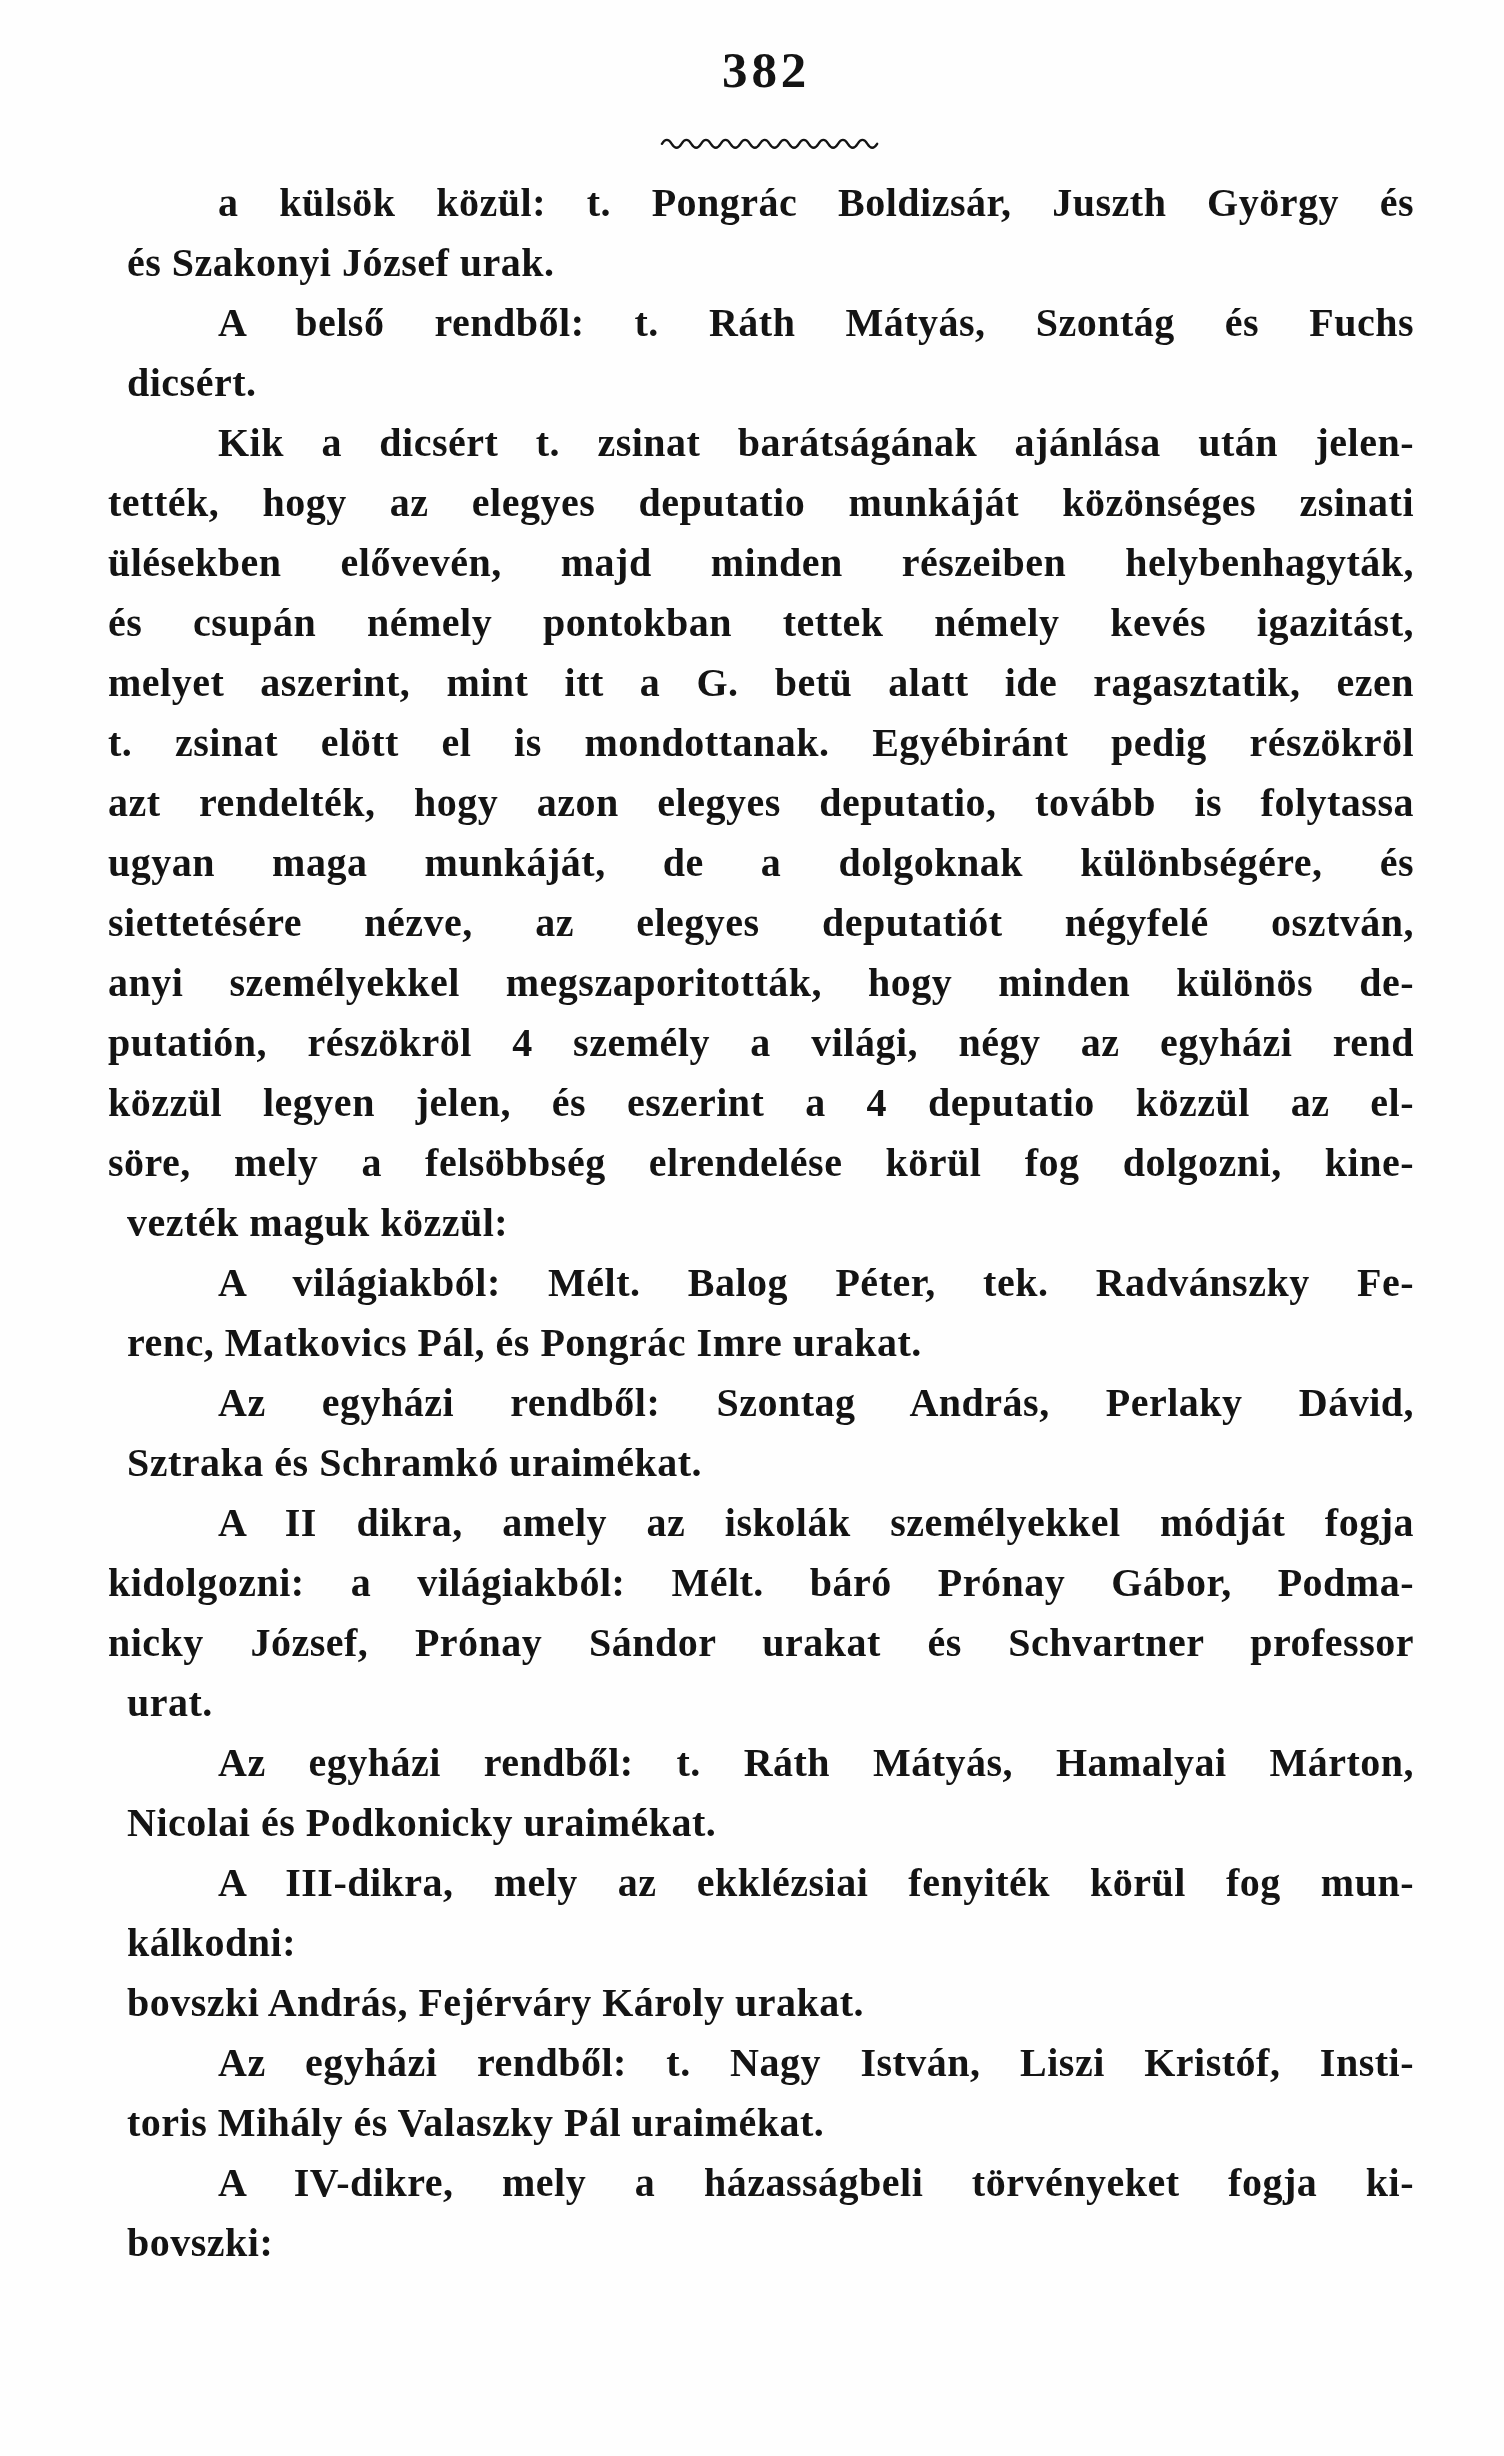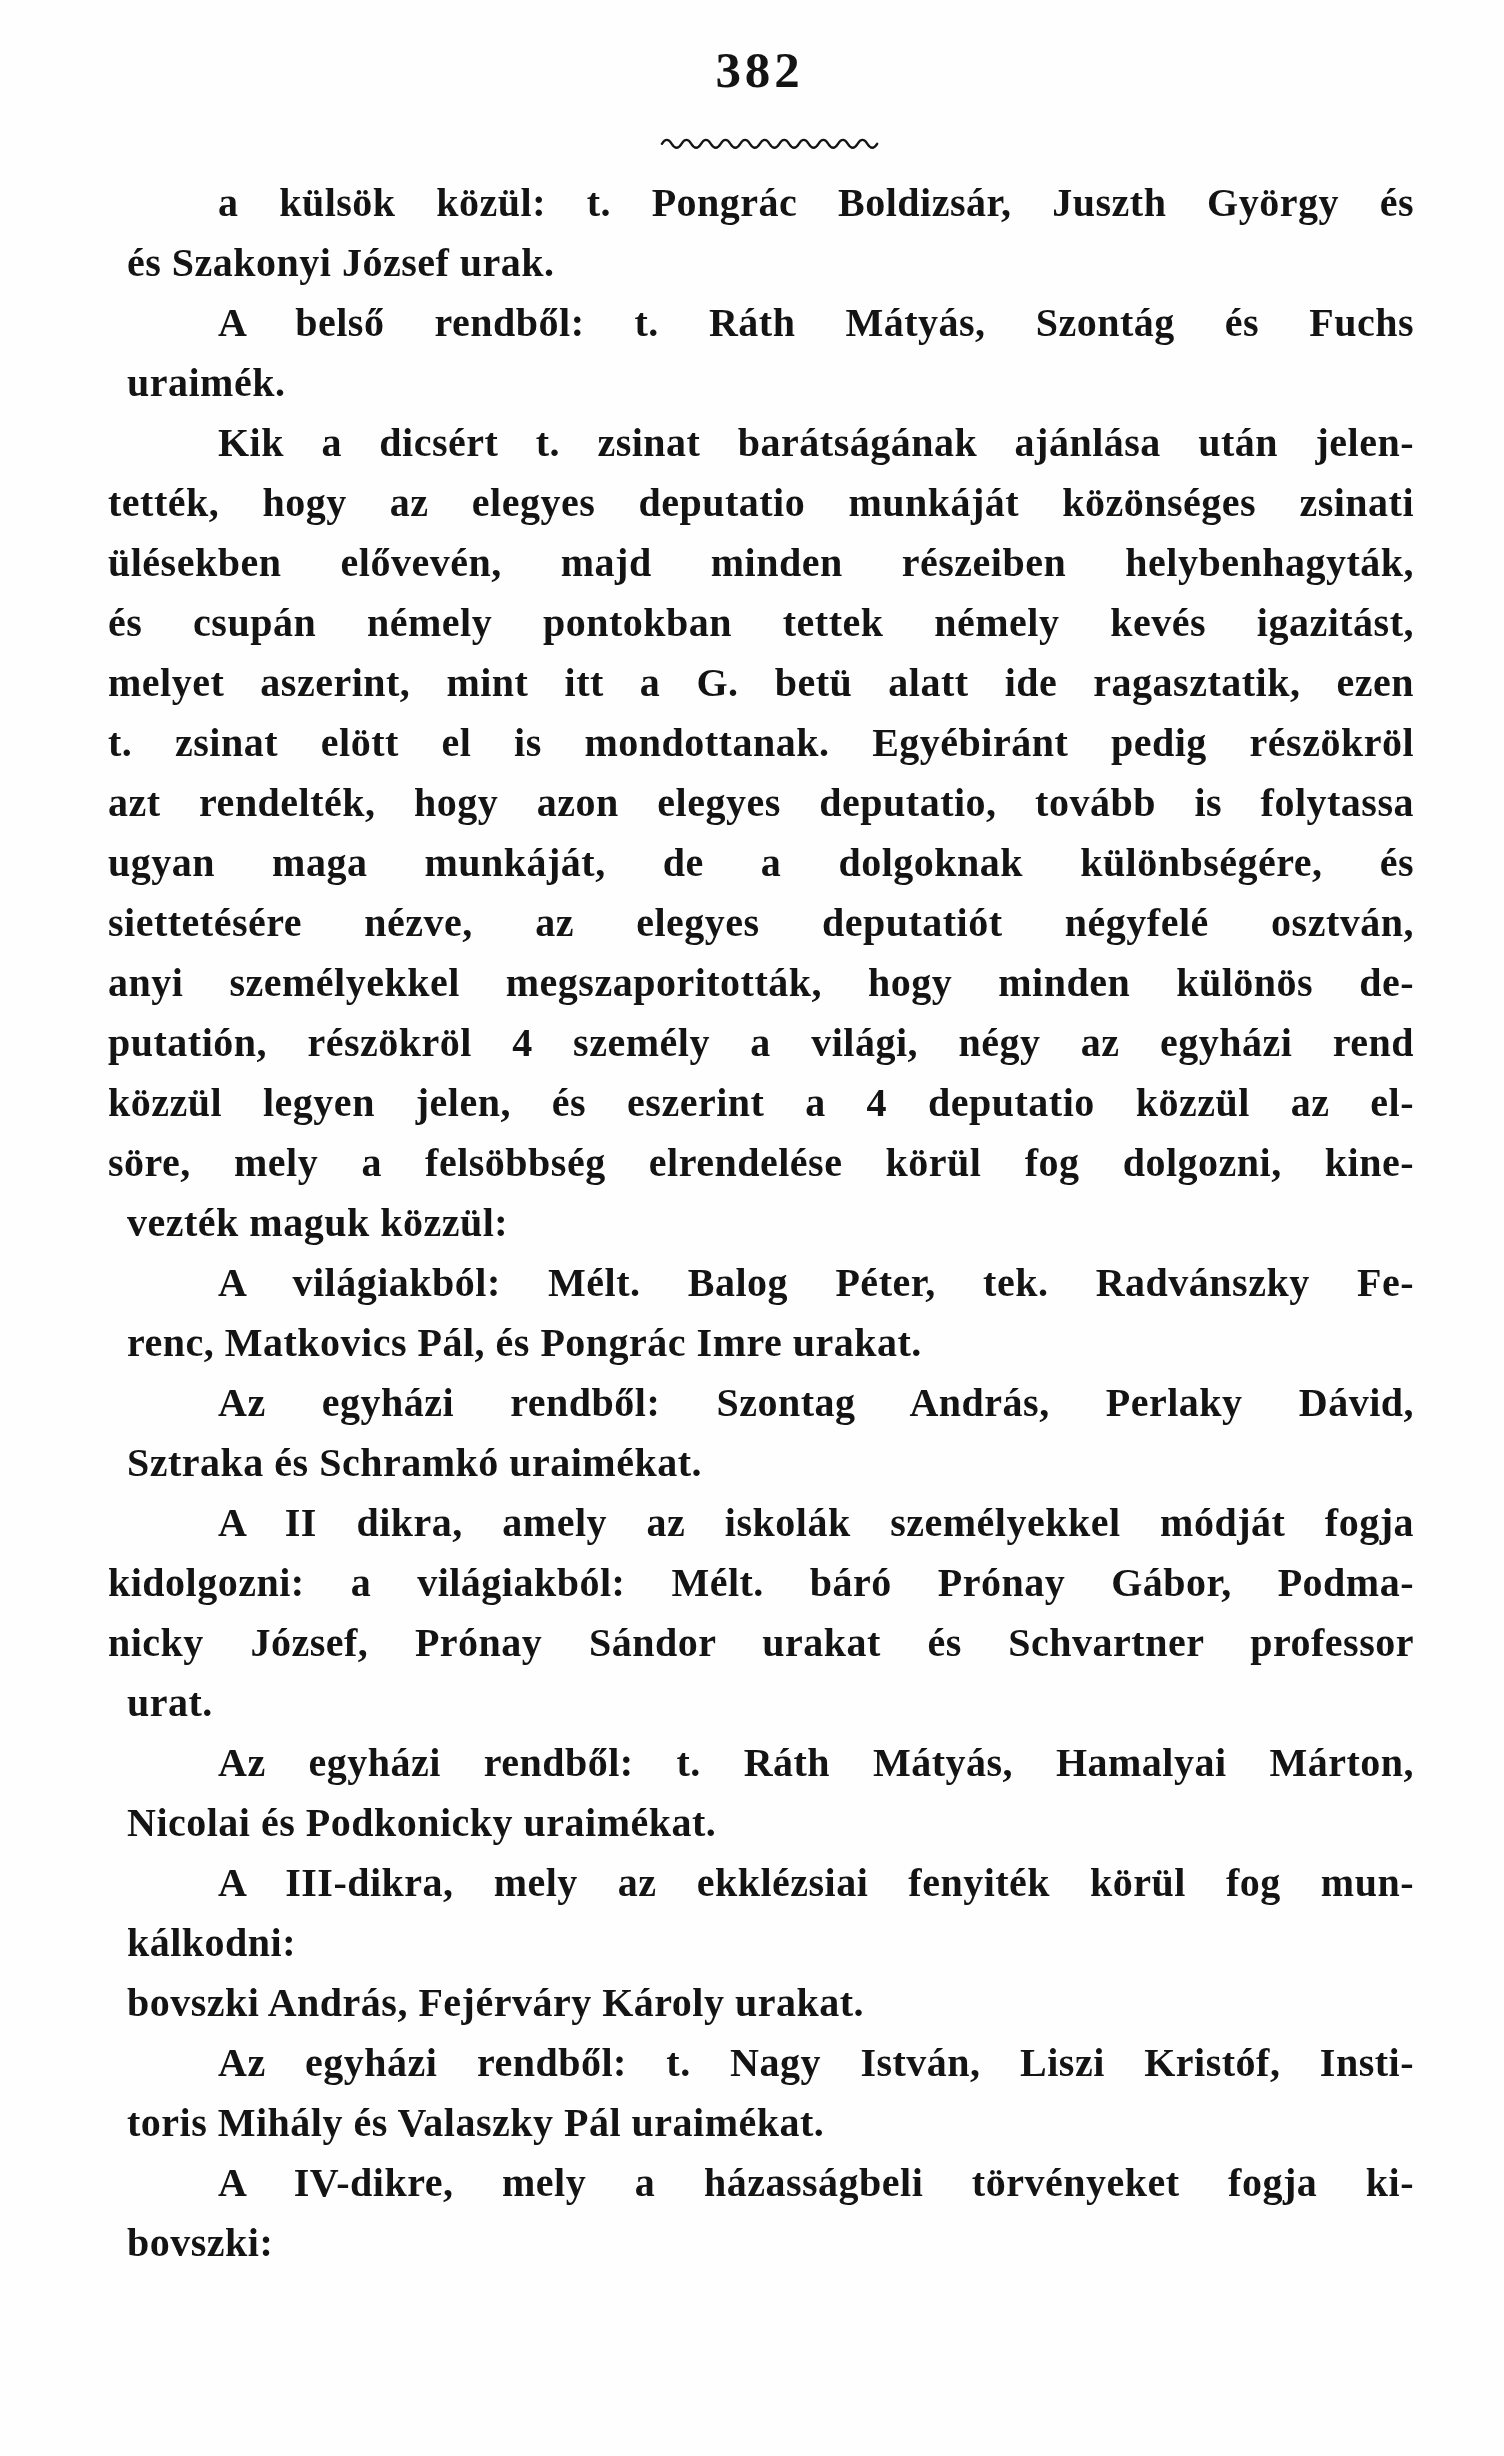--- a/index.html
+++ b/index.html
@@ -13,23 +13,23 @@
     height: 2456px;
     background: #fefefe;
     color: #141414;
     font-family: "Liberation Serif", "DejaVu Serif", serif;
     font-weight: bold;
     overflow: hidden;
   }
   .pagenum-wrap {
     position: absolute;
     top: 45px;
-    left: 676px;
+    left: 722px;
     width: 167px;
-    text-align: center;
+    text-align: left;
   }
   .pagenum {
     font-size: 51px;
     letter-spacing: 3.9px;
     line-height: 1;
   }
   .squiggle {
     position: absolute;
     top: 135px;
     left: 659px;
@@ -65,21 +65,21 @@
   <svg class="squiggle" viewBox="0 0 230 16" preserveAspectRatio="none">
     <path d="M3,9 q5,-8 10,0 t10,0 t10,0 t10,0 t10,0 t10,0 t10,0 t10,0 t10,0 t10,0 t10,0 t10,0 t10,0 t10,0 t10,0 t10,0 t10,0 t10,0 t10,0 t10,0 t10,0 t10,0" fill="none" stroke="#141414" stroke-width="2.4" stroke-linecap="round"></path>
   </svg>
   <main class="text-block">
       <div class="para">
         <div class="line ind">a külsök közül: t. Pongrác Boldizsár, Juszth György és</div>
         <div class="line rag">és Szakonyi József urak.</div>
       </div>
       <div class="para">
         <div class="line ind">A belső rendből: t. Ráth Mátyás, Szontág és Fuchs</div>
-        <div class="line rag">uraimék.</div>
+        <div class="line rag">dicsért.</div>
       </div>
       <div class="para">
         <div class="line ind">Kik a dicsért t. zsinat barátságának ajánlása után jelen-</div>
         <div class="line">tették, hogy az elegyes deputatio munkáját közönséges zsinati</div>
         <div class="line">ülésekben elővevén, majd minden részeiben helybenhagyták,</div>
         <div class="line">és csupán némely pontokban tettek némely kevés igazitást,</div>
         <div class="line">melyet aszerint, mint itt a G. betü alatt ide ragasztatik, ezen</div>
         <div class="line">t. zsinat elött el is mondottanak. Egyébiránt pedig részökröl</div>
         <div class="line">azt rendelték, hogy azon elegyes deputatio, tovább is folytassa</div>
         <div class="line">ugyan maga munkáját, de a dolgoknak különbségére, és</div>

